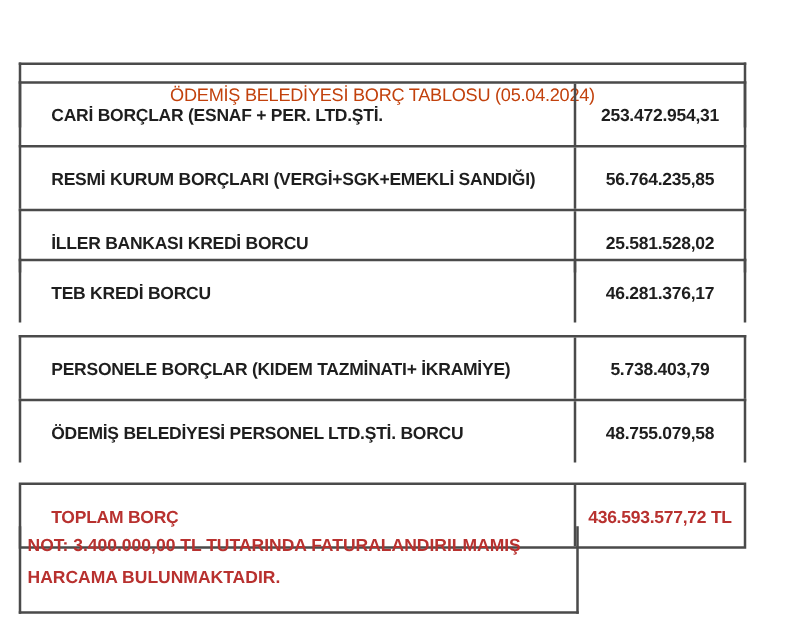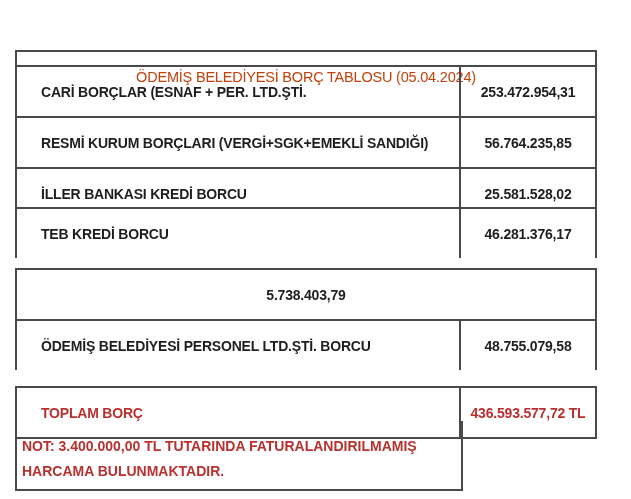--- a/index.html
+++ b/index.html
@@ -90,21 +90,21 @@
       color: #b8312f;
       font-weight: bold;
       font-size: 14px;
       line-height: 25px;
     }
     .note .line {
       padding-left: 5px;
       white-space: nowrap;
     }
     .note .line:first-child {
-      margin-top: 13px;
+      margin-top: 3px;
     }
   </style>
 </head>
 <body>
 
 <div class="table">
   <div class="hdr">ÖDEMİŞ BELEDİYESİ BORÇ TABLOSU (05.04.2024)</div>
 
   <div class="row" style="top:51px;">
     <div class="label">CARİ BORÇLAR (ESNAF + PER. LTD.ŞTİ.</div>
@@ -116,20 +116,21 @@
   </div>
   <div class="row" style="top:153px;">
     <div class="label">İLLER BANKASI KREDİ BORCU</div>
     <div class="amount">25.581.528,02</div>
   </div>
   <div class="row" style="top:193px;">
     <div class="label">TEB KREDİ BORCU</div>
     <div class="amount">46.281.376,17</div>
   </div>
   <div class="row" style="top:254px;">
+    <div class="label">PERSONELE BORÇLAR (KIDEM TAZMİNATI+ İKRAMİYE)</div>
     <div class="amount">5.738.403,79</div>
   </div>
   <div class="row" style="top:305px;">
     <div class="label">ÖDEMİŞ BELEDİYESİ PERSONEL LTD.ŞTİ. BORCU</div>
     <div class="amount">48.755.079,58</div>
   </div>
   <div class="row total" style="top:372px;">
     <div class="label">TOPLAM BORÇ</div>
     <div class="amount">436.593.577,72 TL</div>
   </div>

